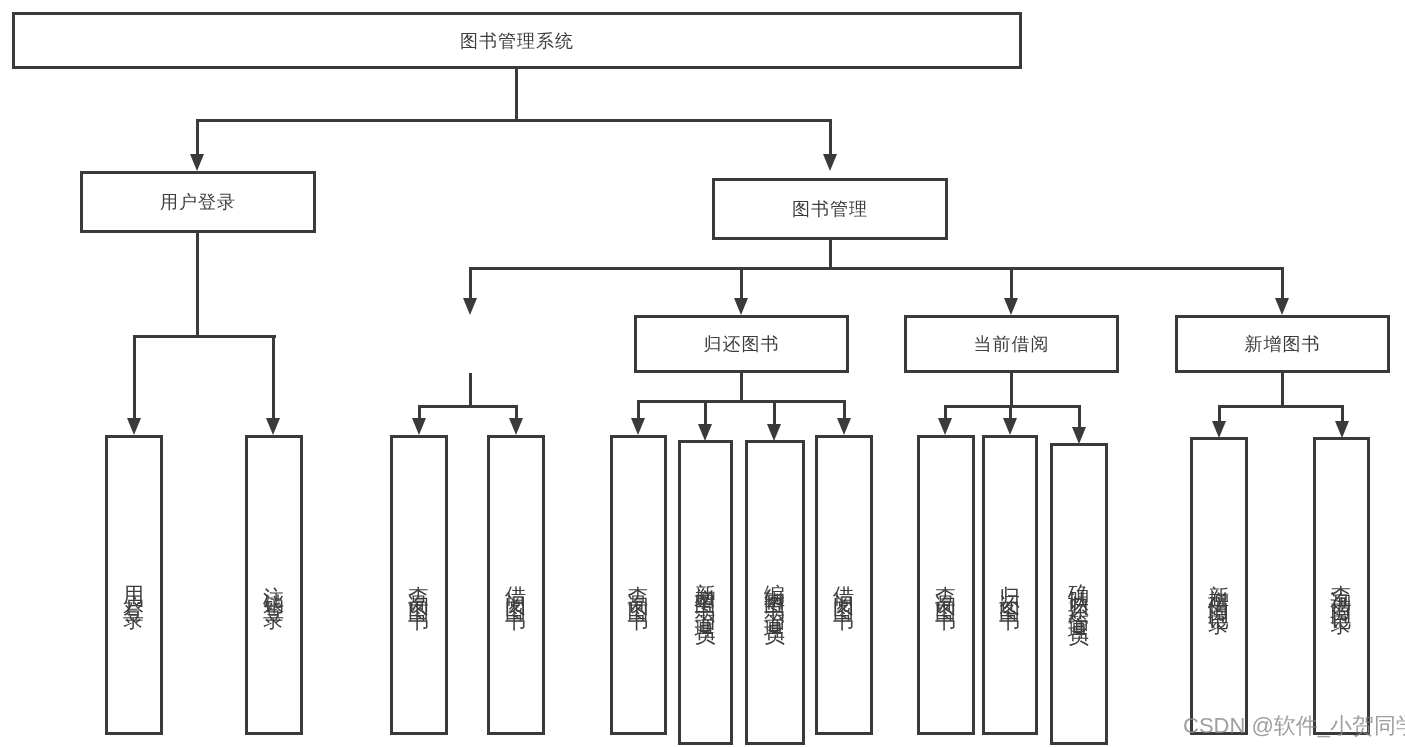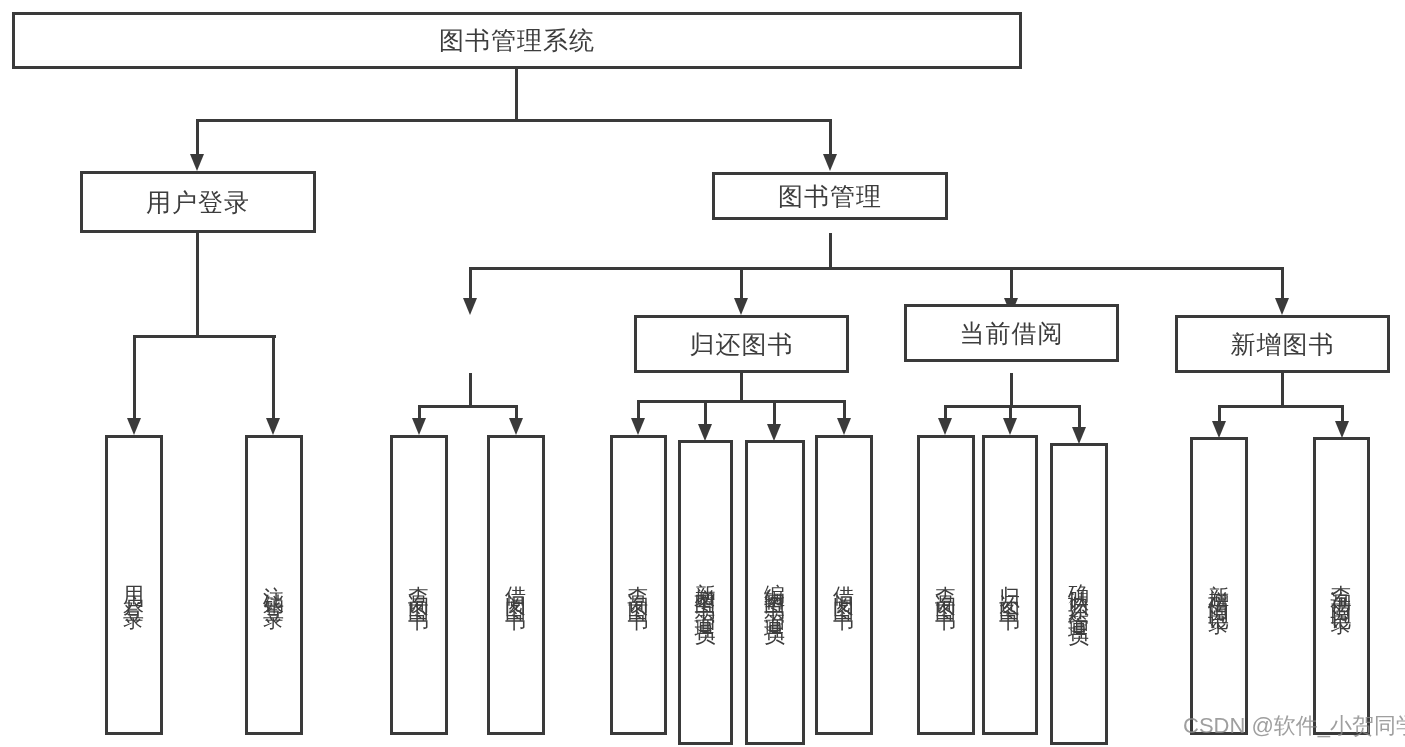--- a/index.html
+++ b/index.html
@@ -18,21 +18,21 @@
     position:absolute;
     box-sizing:border-box;
     border:3px solid var(--line);
     background:#fff;
     display:flex;
     align-items:center;
     justify-content:center;
     color:var(--text);
   }
   .hlabel{
-    font-size:25px;
+    font-size:18px;
     letter-spacing:1px;
     white-space:nowrap;
     font-family:Liberation Mono, monospace;
   }
   .vtext{
     writing-mode:vertical-rl;
     text-orientation:mixed;
     font-size:21px;
     letter-spacing:8px;
     line-height:1;
@@ -120,30 +120,30 @@
   <div class="arrow" style="left:1335px;top:421px;"></div>
 
   <div class="box" style="left:12px;top:12px;width:1010px;height:57px;">
     <span class="hlabel">图书管理系统</span>
   </div>
 
   <div class="box" style="left:80px;top:171px;width:236px;height:62px;">
     <span class="hlabel">用户登录</span>
   </div>
 
-  <div class="box" style="left:712px;top:172px;width:236px;height:48px;">
+  <div class="box" style="left:712px;top:178px;width:236px;height:62px;">
     <span class="hlabel">图书管理</span>
   </div>
 
 
   <div class="box" style="left:634px;top:315px;width:215px;height:58px;">
     <span class="hlabel">归还图书</span>
   </div>
 
-  <div class="box" style="left:904px;top:304px;width:215px;height:58px;">
+  <div class="box" style="left:904px;top:315px;width:215px;height:58px;">
     <span class="hlabel">当前借阅</span>
   </div>
 
   <div class="box" style="left:1175px;top:315px;width:215px;height:58px;">
     <span class="hlabel">新增图书</span>
   </div>
 
   <div class="box" style="left:105px;top:435px;width:58px;height:300px;">
     <span class="vtext">用户登录</span>
   </div>

